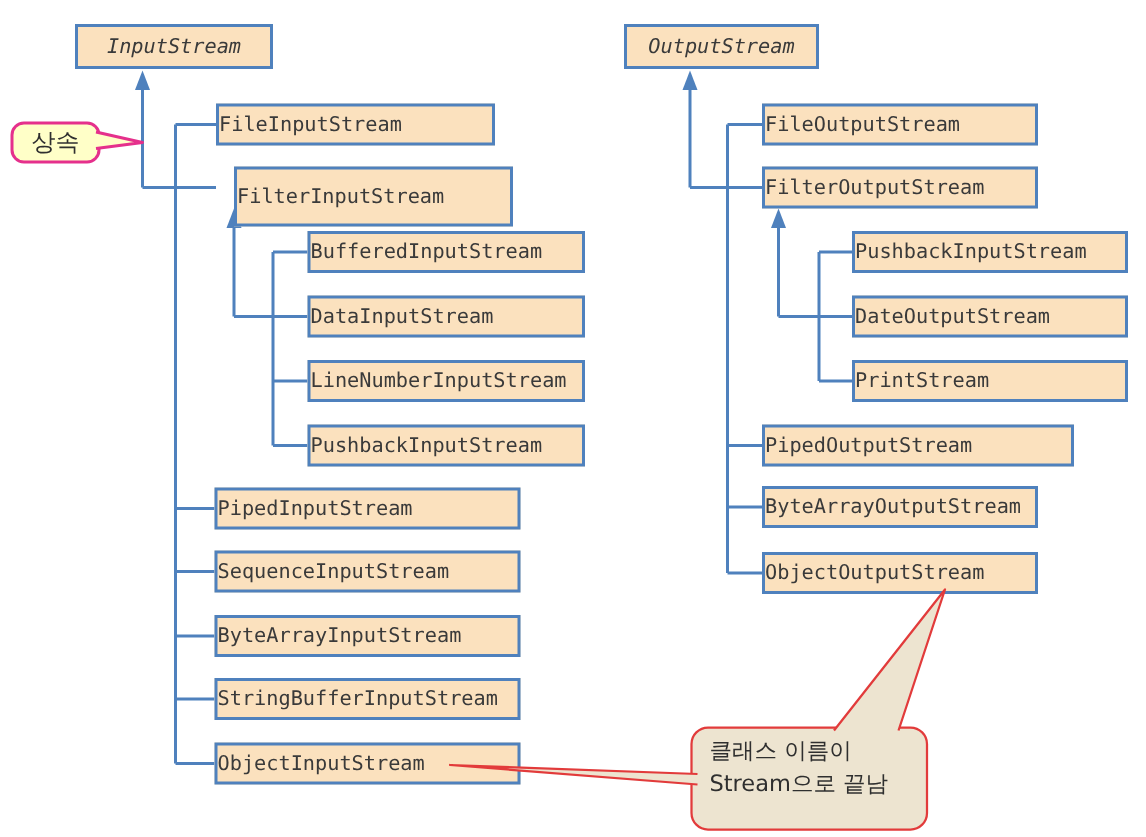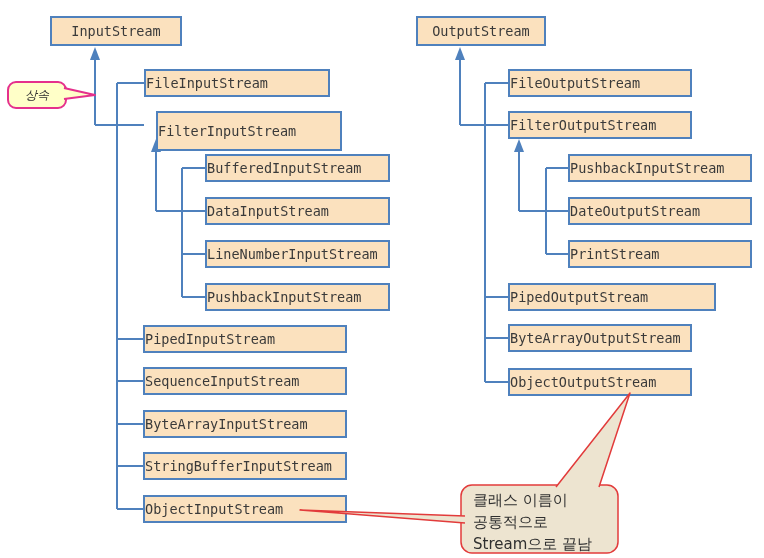--- a/index.html
+++ b/index.html
@@ -27,20 +27,21 @@
     color: #3a3a3a;
     font-family: "DejaVu Sans Mono", "Liberation Mono", monospace;
     font-size: 13.5px;
     display: flex;
     align-items: center;
     white-space: nowrap;
   }
   .node.root {
     justify-content: center;
     padding-left: 0;
+    font-style: italic;
   }
   #callout-layer { z-index: 2; }
   .connector {
     stroke: var(--connector);
     stroke-width: 2;
     fill: none;
   }
   .arrowhead { fill: var(--connector); stroke: none; }
   .red-shape {
     fill: var(--note_fill);
@@ -55,22 +56,21 @@
     stroke-linejoin: round;
   }
   .callout-text {
     position: absolute;
     z-index: 3;
     color: #2f2f2f;
   }
   #inheritance-label {
     left: 8px; top: 82px; width: 58px; height: 26px;
     display: flex; align-items: center; justify-content: center;
-    font-size: 12px;
-    font-style: italic;
+    font-size: 16px;
   }
   #note-label {
     left: 473px; top: 489px; width: 142px;
     font-size: 15px;
     line-height: 22px;
   }
   #note-label span { display: block; }
 </style>
 </head>
 <body>
@@ -120,17 +120,16 @@
     <path class="pink-shape" d="M64,88 L95,95 L64,99"></path>
     <rect class="red-shape" x="461" y="485" width="157" height="68" rx="11"></rect>
     <path class="red-shape" d="M556,487 L630,393 L599,487"></path>
     <path class="red-shape" d="M465,516 L300,510 L465,523"></path>
   </svg>
 
   <div class="callout-text" id="inheritance-label">상속</div>
 
   <div class="callout-text" id="note-label">
     <span>클래스 이름이</span>
-    <span>공통적으로</span>
     <span>Stream으로 끝남</span>
   </div>
 
 </div>
 
 </body></html>

